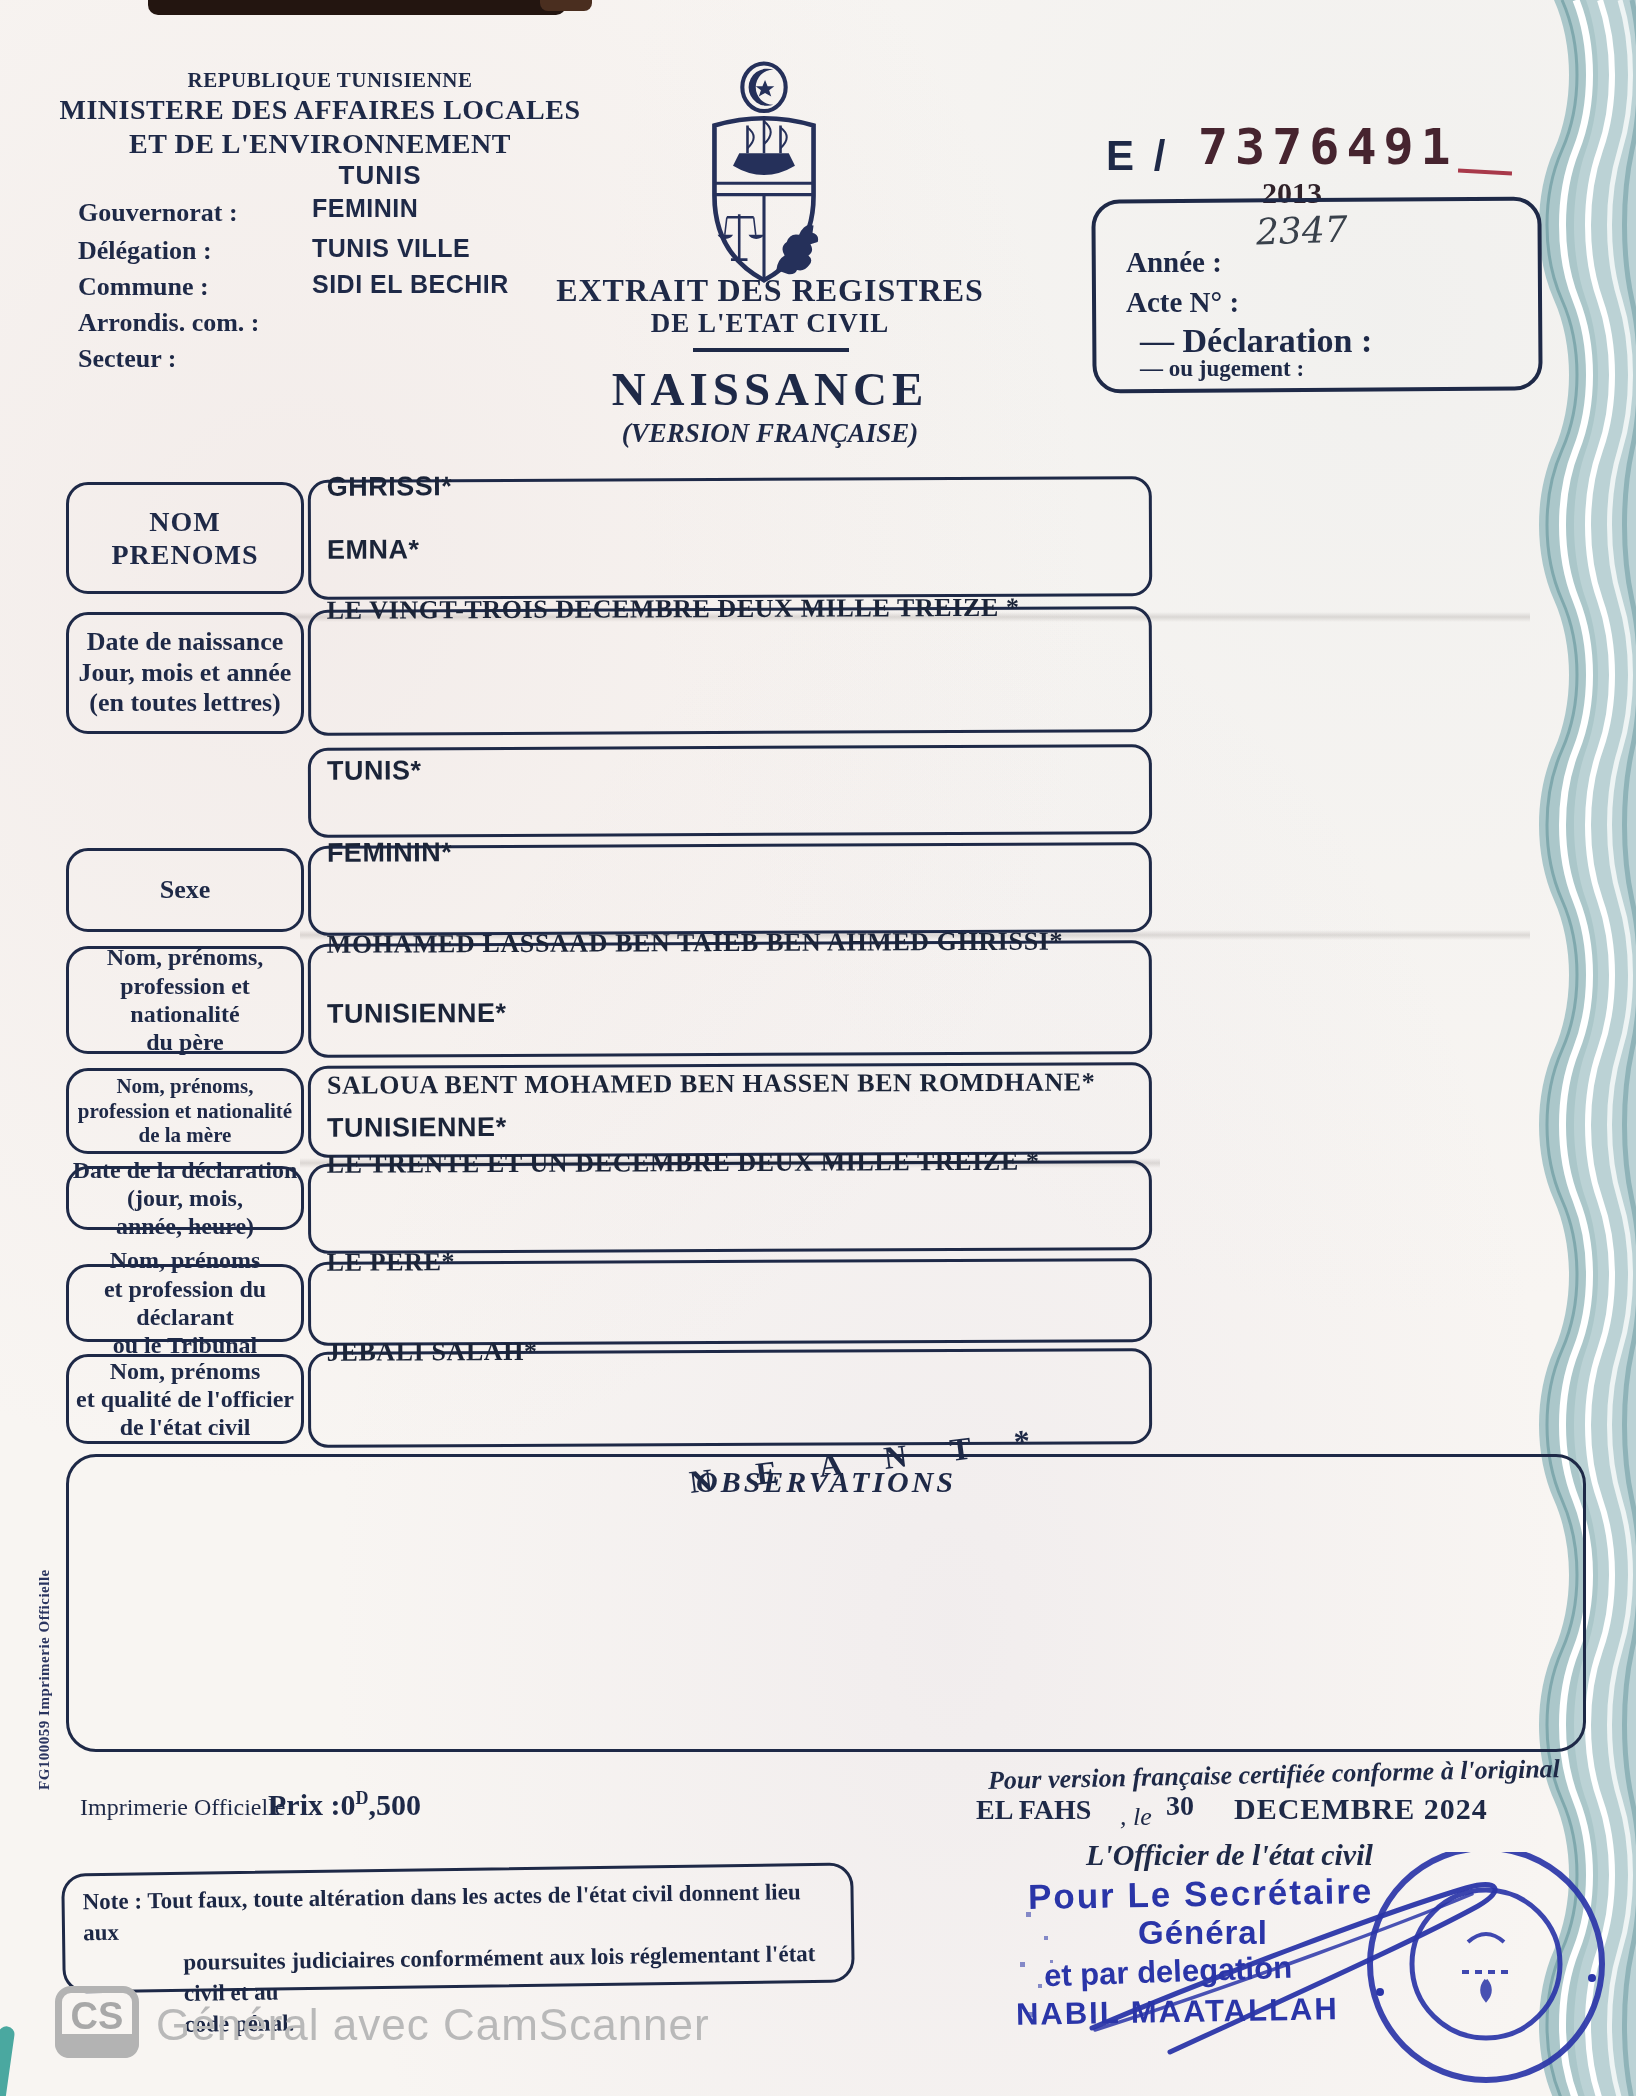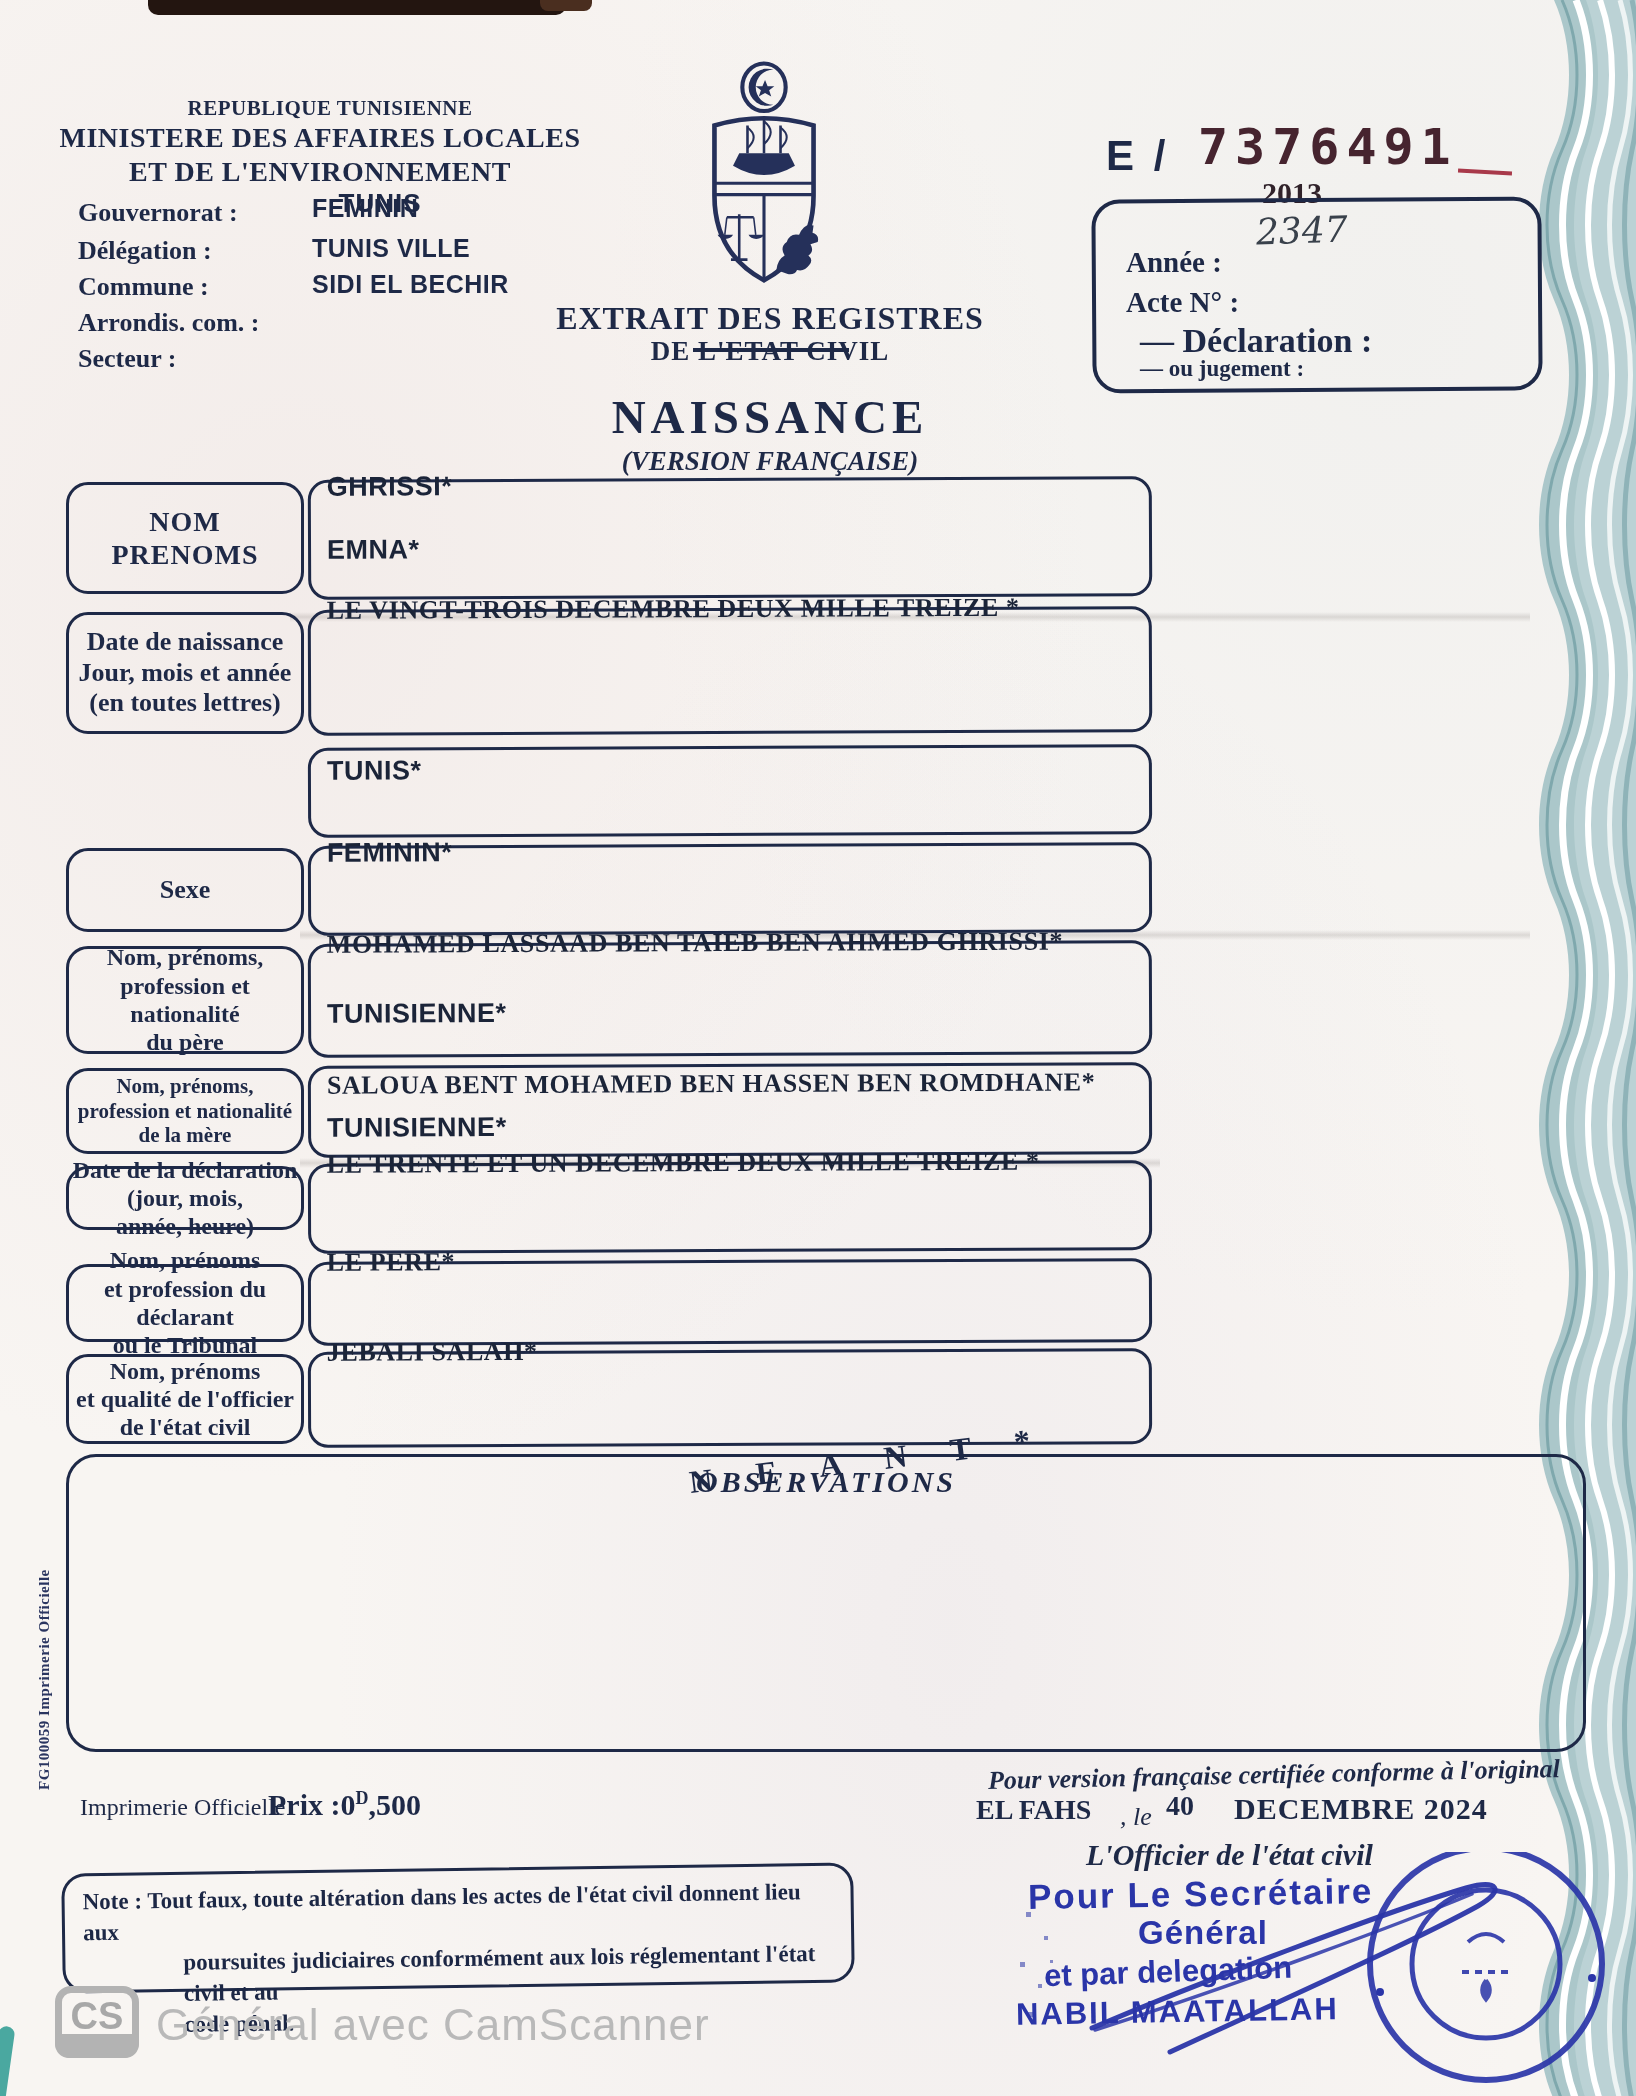--- a/index.html
+++ b/index.html
@@ -12,21 +12,21 @@
   #doc{
     position:relative;width:1636px;height:2096px;overflow:hidden;
     background:var(--paper);
     background-image:
       radial-gradient(ellipse at 18% 28%, rgba(224,204,204,.22), transparent 42%),
       radial-gradient(ellipse at 58% 78%, rgba(206,196,214,.16), transparent 46%),
       radial-gradient(ellipse at 85% 15%, rgba(210,220,222,.18), transparent 40%);
     font-family:"Liberation Serif", serif; color:var(--ink);
   }
   .abs{position:absolute;}
-  .ctr{text-align:center;margin-top:28px;}
+  .ctr{text-align:center;}
   .nowrap{white-space:nowrap;}
 
   
   .rep{font:bold 21px "Liberation Serif",serif;letter-spacing:.5px;}
   .min{font:bold 28px "Liberation Serif",serif;letter-spacing:.5px;}
   .city{font:bold 26px "Liberation Sans",sans-serif;letter-spacing:1px;}
   .adm-l{font:bold 26px "Liberation Serif",serif;}
   .adm-v{font:bold 25px "Liberation Sans",sans-serif;letter-spacing:.5px;}
 
   
@@ -251,21 +251,21 @@
   <div class="abs neant" style="left:688px;top:1442px;">N E A N T *</div>
 
   <div class="abs impr" style="left:80px;top:1794px;">Imprimerie Officielle</div>
   <div class="abs prix" style="left:268px;top:1788px;">
     <span>Prix :0</span><sup style="font-size:18px;">D</sup><span>,500</span>
   </div>
 
   <div class="abs cert nowrap" style="left:988px;top:1760px;">Pour version française certifiée conforme à l'original</div>
   <div class="abs place" style="left:976px;top:1794px;">EL FAHS</div>
   <div class="abs le" style="left:1120px;top:1802px;">, le</div>
-  <div class="abs dday" style="left:1166px;top:1790px;">40</div>
+  <div class="abs dday" style="left:1166px;top:1790px;">30</div>
   <div class="abs dmy nowrap" style="left:1234px;top:1792px;">DECEMBRE 2024</div>
   <div class="abs off-h nowrap" style="left:1086px;top:1838px;">L'Officier de l'état civil</div>
 
   <svg class="abs" style="left:1000px;top:1852px;" width="636" height="244" viewBox="0 0 636 244" fill="none" stroke="#2a35a8">
     <circle cx="486" cy="112" r="116" stroke-width="6" opacity=".92"></circle>
     <circle cx="486" cy="112" r="74" stroke-width="5" opacity=".92"></circle>
     <path d="M468 90 q18-16 36 0" stroke-width="4" opacity=".9"></path>
     <path d="M462 120 h48" stroke-width="4" stroke-dasharray="7 6" opacity=".9"></path>
     <path d="M486 128 q8 10 0 20 q-8-10 0-20" stroke-width="3.5" fill="#2a35a8" opacity=".85"></path>
     <circle cx="380" cy="140" r="4" fill="#2a35a8" stroke="none"></circle>

